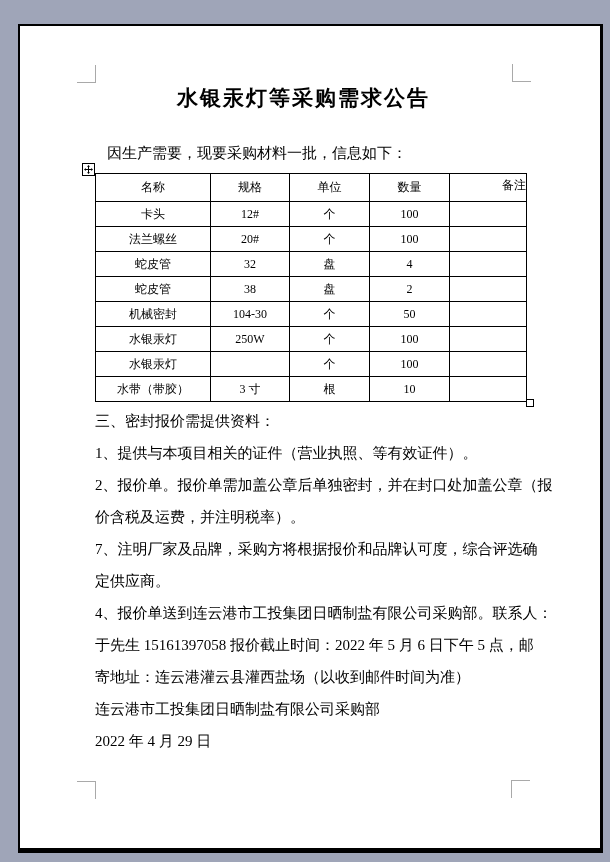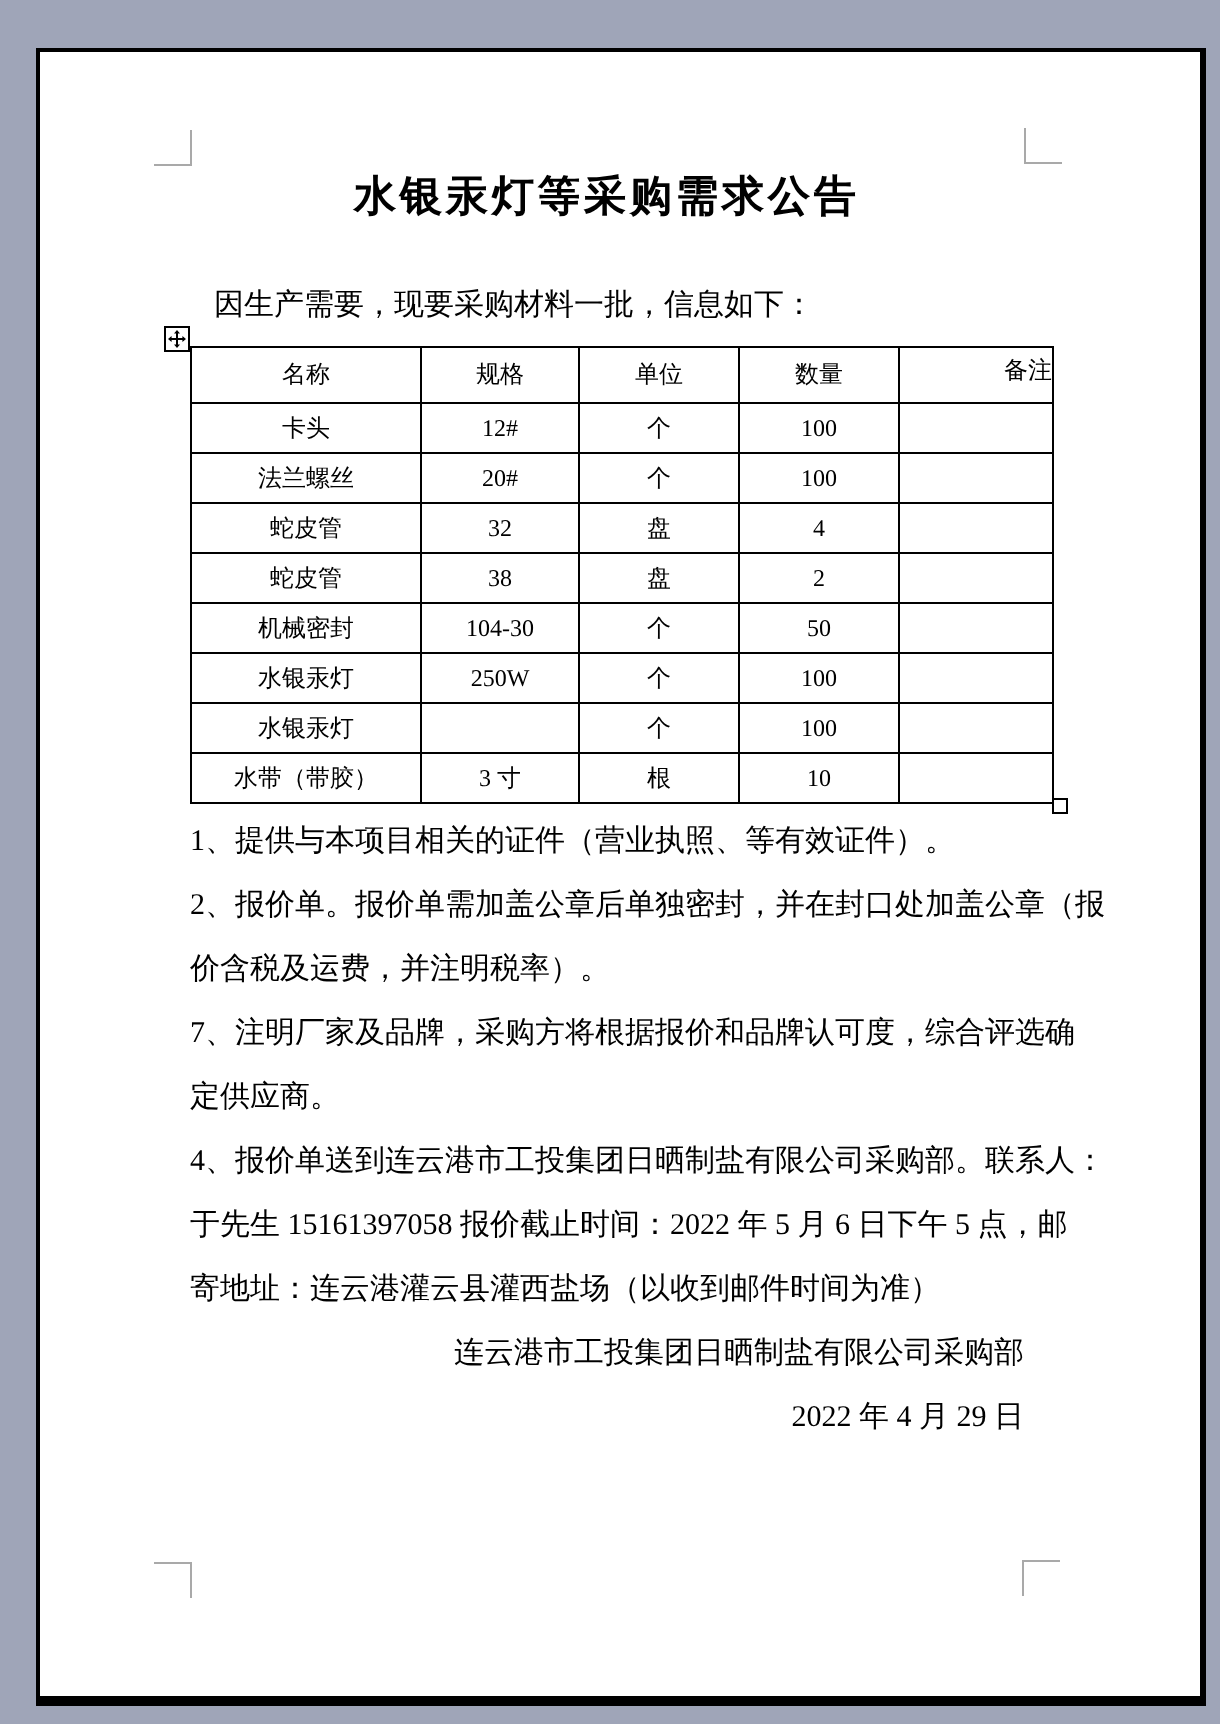--- a/index.html
+++ b/index.html
@@ -115,21 +115,21 @@
     top: 379px;
     width: 417px;
     font-size: 15px;
     line-height: 32px;
   }
   .body-text p {
     margin: 0;
     white-space: nowrap;
   }
   .body-text p.right {
-    text-align: right;
+    text-align: left;
   }
 </style>
 </head>
 <body>
 
 <div class="page">
 
   <div class="crop tl"></div>
   <div class="crop tr"></div>
   <div class="crop bl"></div>
@@ -220,20 +220,21 @@
         <td>根</td>
         <td>10</td>
         <td></td>
       </tr>
     </tbody>
   </table>
 
   <div class="resize-handle"></div>
 
   <div class="body-text">
+    <p>三、密封报价需提供资料：</p>
     <p>1、提供与本项目相关的证件（营业执照、等有效证件）。</p>
     <p>2、报价单。报价单需加盖公章后单独密封，并在封口处加盖公章（报</p>
     <p>价含税及运费，并注明税率）。</p>
     <p>7、注明厂家及品牌，采购方将根据报价和品牌认可度，综合评选确</p>
     <p>定供应商。</p>
     <p>4、报价单送到连云港市工投集团日晒制盐有限公司采购部。联系人：</p>
     <p>于先生 15161397058 报价截止时间：2022 年 5 月 6 日下午 5 点，邮</p>
     <p>寄地址：连云港灌云县灌西盐场（以收到邮件时间为准）</p>
     <p class="right">连云港市工投集团日晒制盐有限公司采购部</p>
     <p class="right">2022 年 4 月 29 日</p>

